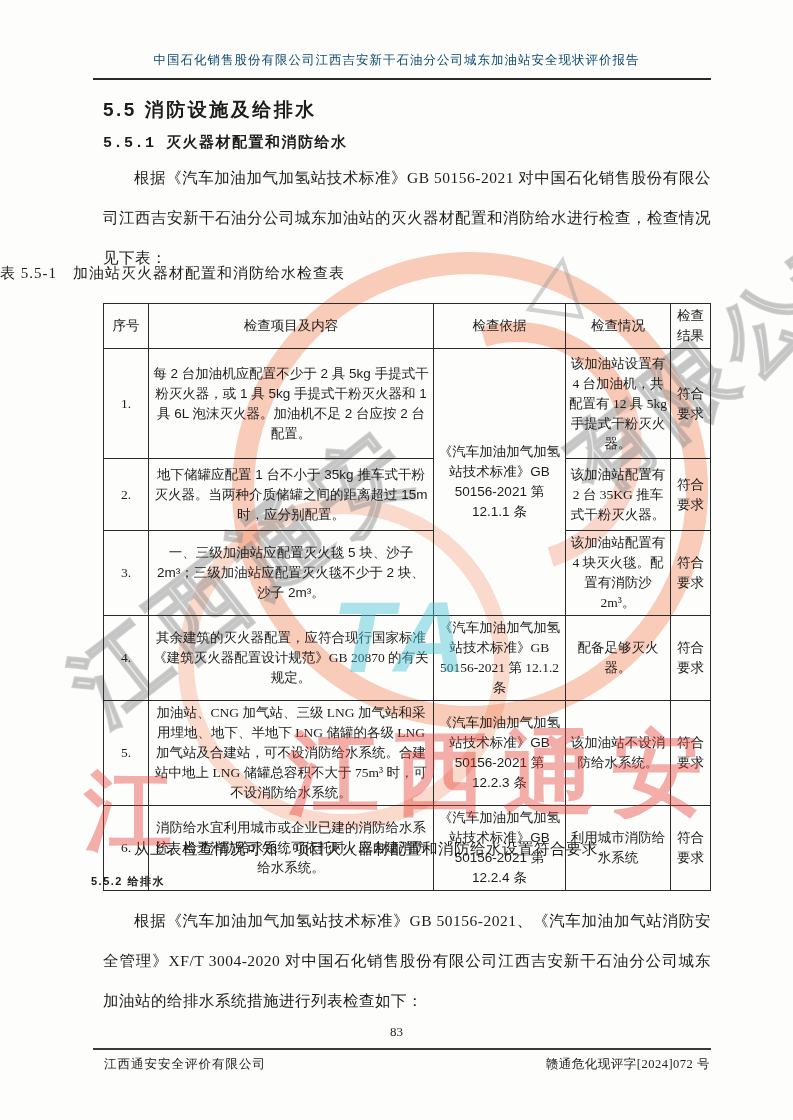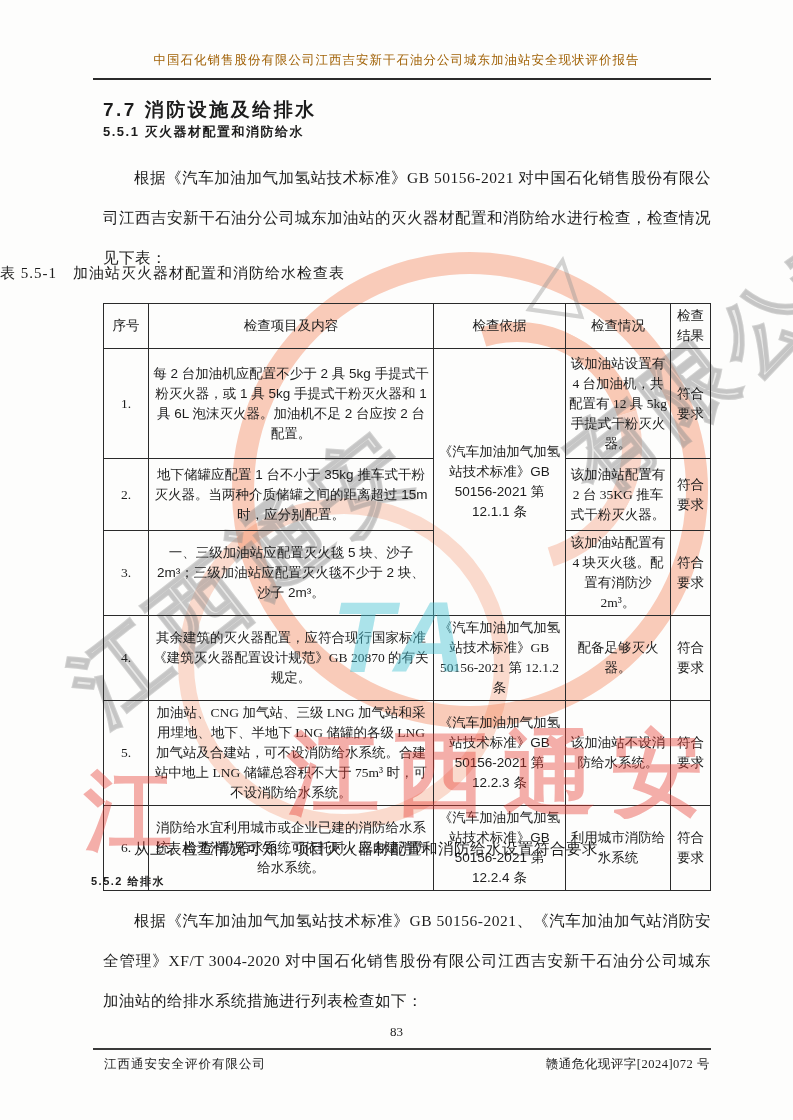--- a/index.html
+++ b/index.html
@@ -1,30 +1,30 @@
 <!DOCTYPE html>
 <html><head>
 <meta charset="utf-8">
 <style>
   html,body{margin:0;padding:0;background:#888;}
   .page{position:relative;width:793px;height:1120px;background:#fdfdfc;overflow:hidden;
         font-family:"Liberation Serif","DejaVu Serif",serif;color:#1c1c1c;}
   .abs{position:absolute;}
   .z2{z-index:2;}
   
-  .doc-header{top:52px;left:0;width:100%;text-align:center;font-size:12.5px;letter-spacing:1px;color:#a16207;}
+  .doc-header{top:52px;left:0;width:100%;text-align:center;font-size:12.5px;letter-spacing:1px;color:#0c4a6e;}
   .header-rule{top:78px;left:93px;width:618px;height:2px;background:#2b2b2b;}
   .page-number{top:1024px;left:0;width:100%;text-align:center;font-size:13px;}
   .footer-rule{top:1048px;left:93px;width:618px;height:1.5px;background:#3a3a3a;}
   .footer-left{top:1056px;left:104px;font-size:12.5px;letter-spacing:1px;}
   .footer-right{top:1056px;right:83px;font-size:12.5px;letter-spacing:0.5px;}
   
   .hei{font-family:"Liberation Sans","DejaVu Sans",sans-serif;font-weight:bold;}
   .sec-title{top:97px;left:103px;font-size:19px;letter-spacing:2.5px;}
-  .sub-title1{top:123px;left:103px;font-size:13px;letter-spacing:1.5px;}
+  .sub-title1{top:133px;left:103px;font-size:15px;letter-spacing:1.5px;font-family:Liberation Mono, monospace;}
   .para{left:103px;width:608px;font-size:15.5px;line-height:40px;text-align:justify;
         text-indent:2em;letter-spacing:0.5px;}
   .para1{top:158px;}
   .table-caption{top:264px;left:0;width:100%;text-align:left;font-size:15px;letter-spacing:1px;}
   .post-para{top:839px;left:103px;width:572px;font-size:15.5px;text-indent:2em;letter-spacing:0.5px;}
   .sub-title2{top:874px;left:91px;font-size:11px;letter-spacing:1.5px;}
   .para2{top:901px;}
   
   .check-table{top:303px;left:103px;width:607px;border-collapse:collapse;table-layout:fixed;
                font-size:13.5px;background:transparent;}
@@ -68,21 +68,21 @@
   <div class="abs wm wm-gray gray-bl">江西通安</div>
   <div class="abs wm wm-gray gray-tr">有限公司</div>
   <div class="abs wm wm-triangle">△</div>
   <div class="abs wm wm-red red-main">江西通安</div>
   <div class="abs wm wm-red red-left">江</div>
   <div class="abs wm wm-teal">TA</div>
 
   <div class="abs z2 doc-header">中国石化销售股份有限公司江西吉安新干石油分公司城东加油站安全现状评价报告</div>
   <div class="abs z2 header-rule"></div>
 
-  <div class="abs z2 hei sec-title">7.7 消防设施及给排水</div>
+  <div class="abs z2 hei sec-title">5.5 消防设施及给排水</div>
   <div class="abs z2 hei sub-title1">5.5.1 灭火器材配置和消防给水</div>
 
   <div class="abs z2 para para1">根据《汽车加油加气加氢站技术标准》GB 50156-2021 对中国石化销售股份有限公司江西吉安新干石油分公司城东加油站的灭火器材配置和消防给水进行检查，检查情况见下表：</div>
 
   <div class="abs z2 table-caption">表 5.5-1　加油站灭火器材配置和消防给水检查表</div>
 
   <table class="abs z2 check-table">
     <colgroup>
       <col style="width:45px">
         <col style="width:285px">

